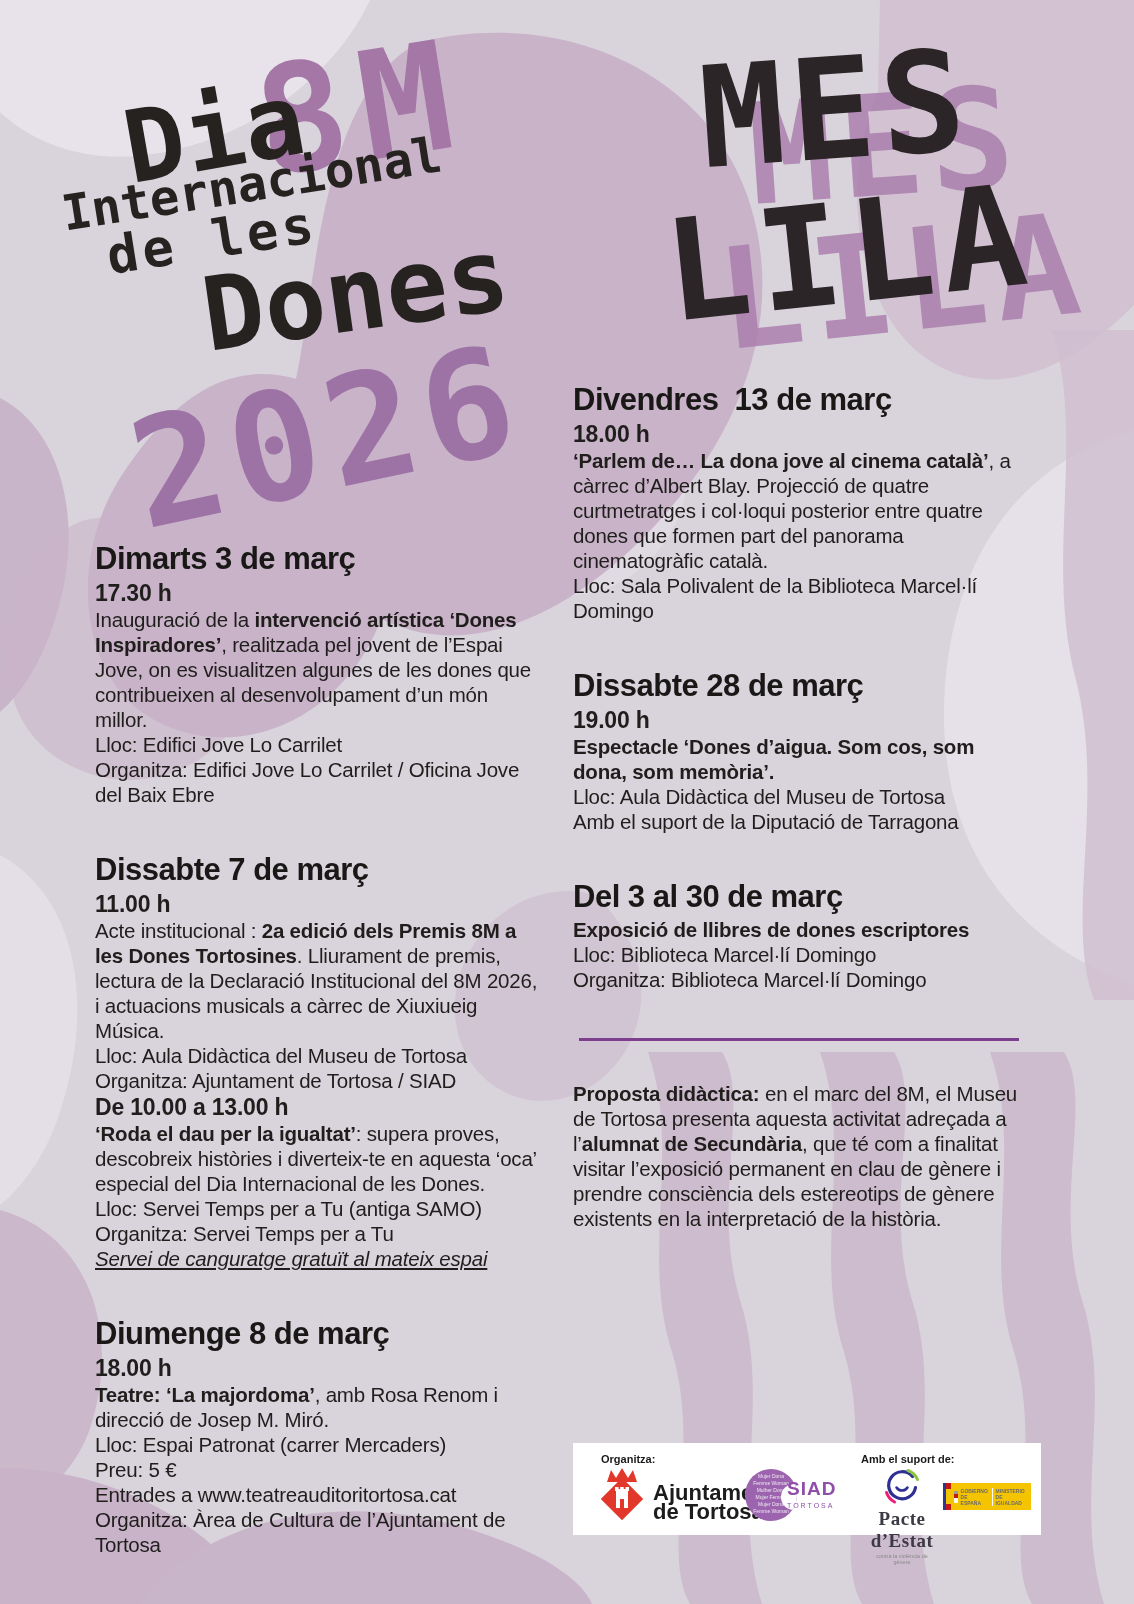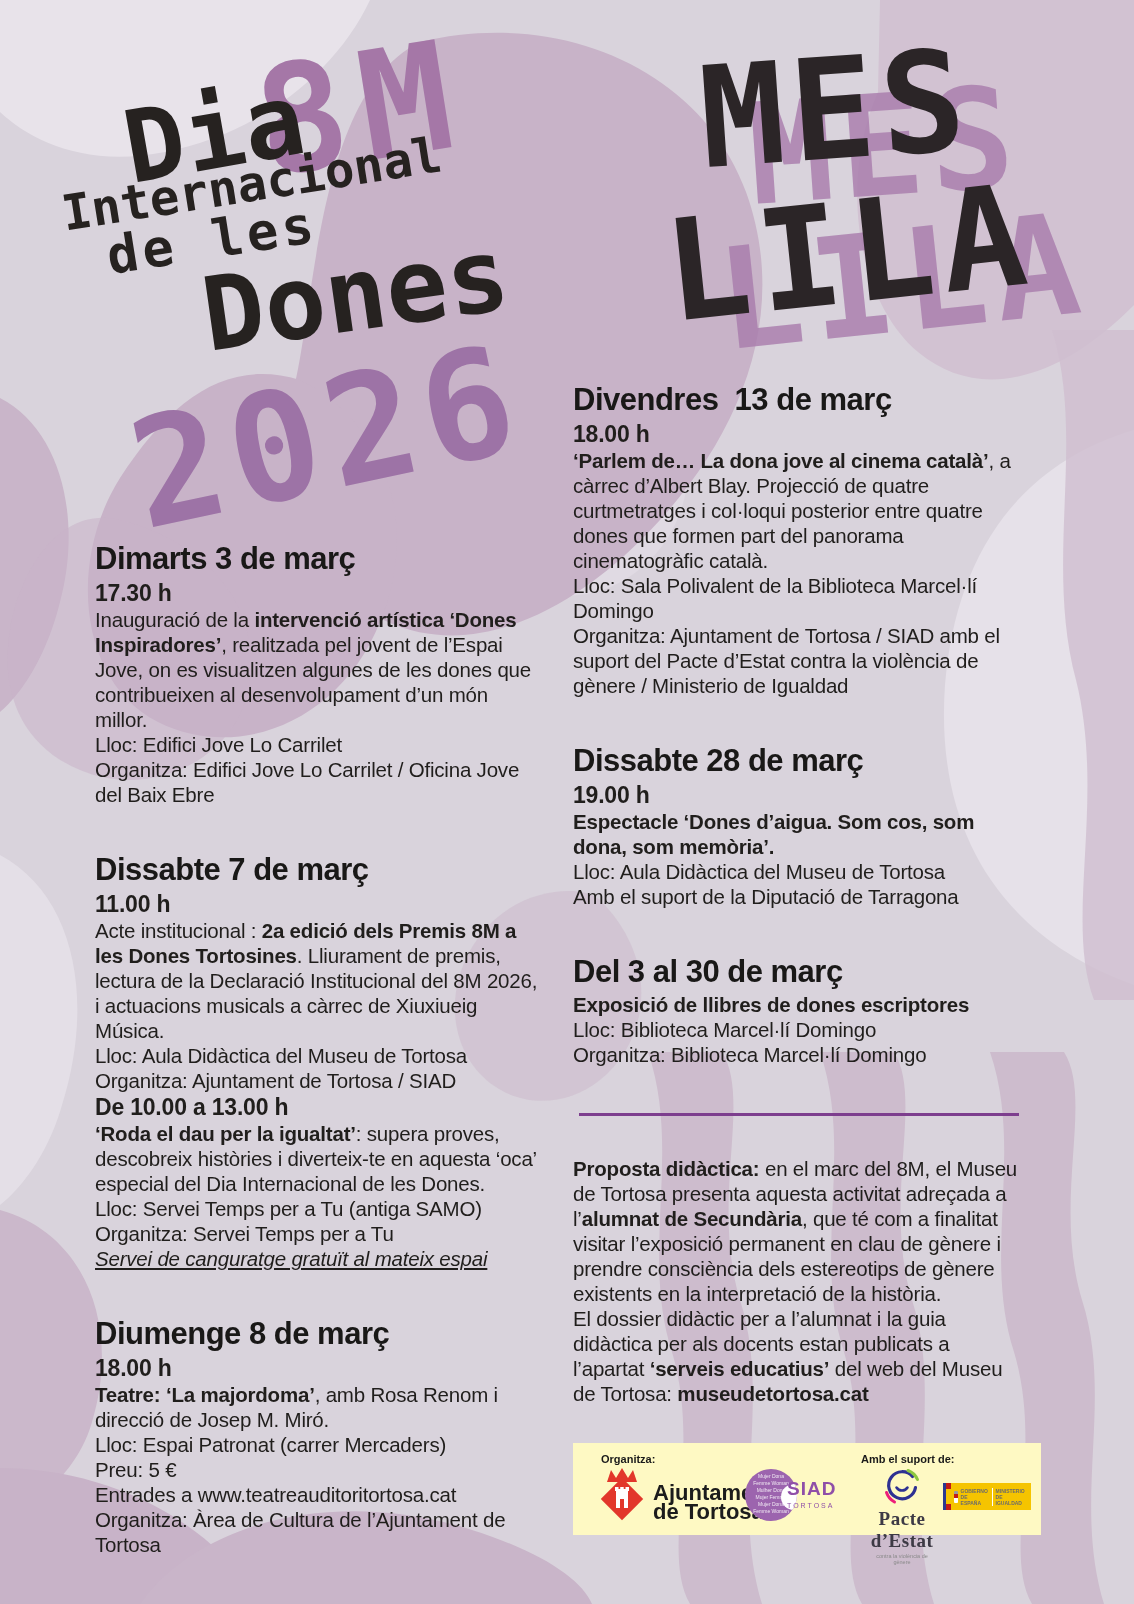--- a/index.html
+++ b/index.html
@@ -33,21 +33,21 @@
                  margin:0 0 3px 0;color:#191817;white-space:pre-wrap;}
   .col p{margin:0;font-size:20.5px;line-height:25px;letter-spacing:-.2px;}
   .col p.time{font-size:23px;line-height:28px;font-weight:700;}
   .b{font-weight:700;}
   .i{font-style:italic;}
   .u{text-decoration:underline;}
   .rule{border-top:3px solid #7d3e8e;width:440px;margin:30px 0 40px 6px;}
 
   
   #logos{position:absolute;left:573px;top:1443px;width:468px;height:92px;
-         background:#fef9c3;z-index:4;}
+         background:#ffffff;z-index:4;}
   .lg-label{position:absolute;font-size:11px;font-weight:700;color:#1a1a1a;}
   #lbl-org{left:28px;top:10px;}
   #lbl-sup{left:288px;top:10px;}
   #crest{position:absolute;left:26px;top:24px;}
   #aj-text{position:absolute;left:80px;top:40px;font-size:22px;line-height:19px;
            font-weight:700;color:#1c1c1c;}
   #siad{position:absolute;left:172px;top:26px;width:120px;height:60px;}
   .siad-circle{position:absolute;left:0;top:0;width:52px;height:52px;border-radius:50%;
                background:#9c64ae;overflow:hidden;}
   .siad-words{position:absolute;left:2px;top:4px;width:48px;font-size:5px;line-height:7px;
@@ -139,39 +139,37 @@
         <p><span>Entrades a www.teatreauditoritortosa.cat</span></p>
         <p><span>Organitza: Àrea de Cultura de l’Ajuntament de Tortosa</span></p>
       </section>
     </div>
   <div class="col" id="col-right">
       <section>
         <h2 class="event-heading">Divendres  13 de març</h2>
         <p class="time"><span>18.00 h</span></p>
         <p><span class="b">‘Parlem de… La dona jove al cinema català’</span><span>, a càrrec d’Albert Blay. Projecció de quatre curtmetratges i col·loqui posterior entre quatre dones que formen part del panorama cinematogràfic català.</span></p>
         <p><span>Lloc: Sala Polivalent de la Biblioteca Marcel·lí Domingo</span></p>
-        <p><span>Organitza: Ajuntament de Tortosa / SIAD amb el suport del Pacte d’Estat contra la violència de gènere / Ministerio de Igualdad</span></p>
       </section>
       <section>
         <h2 class="event-heading">Dissabte 28 de març</h2>
         <p class="time"><span>19.00 h</span></p>
         <p><span class="b">Espectacle ‘Dones d’aigua. Som cos, som dona, som memòria’.</span></p>
         <p><span>Lloc: Aula Didàctica del Museu de Tortosa</span></p>
         <p><span>Amb el suport de la Diputació de Tarragona</span></p>
       </section>
       <section>
         <h2 class="event-heading">Del 3 al 30 de març</h2>
         <p><span class="b">Exposició de llibres de dones escriptores</span></p>
         <p><span>Lloc: Biblioteca Marcel·lí Domingo</span></p>
         <p><span>Organitza: Biblioteca Marcel·lí Domingo</span></p>
       </section>
       <div class="rule"></div>
       <section>
         <p><span class="b">Proposta didàctica:</span><span> en el marc del 8M, el Museu de Tortosa presenta aquesta activitat adreçada a l’</span><span class="b">alumnat de Secundària</span><span>, que té com a finalitat visitar l’exposició permanent en clau de gènere i prendre consciència dels estereotips de gènere existents en la interpretació de la història.</span></p>
-        <p><span>El dossier didàctic per a l’alumnat i la guia didàctica per als docents estan publicats a l’apartat </span><span class="b">‘serveis educatius’</span><span> del web del Museu de Tortosa: </span><span class="b">museudetortosa.cat</span></p>
       </section>
     </div>
 
   <div id="logos">
     <div class="lg-label" id="lbl-org">Organitza:</div>
     <div class="lg-label" id="lbl-sup">Amb el suport de:</div>
 
     <svg id="crest" width="46" height="60" viewBox="0 0 46 60" aria-hidden="true">
       <path d="M8 15 L12 3 L17 11 L23 1 L29 11 L34 3 L38 15 Z" fill="#e2372b"></path>
       <rect x="8" y="17" width="30" height="30" transform="rotate(45 23 32)" fill="#e2372b"></rect>

